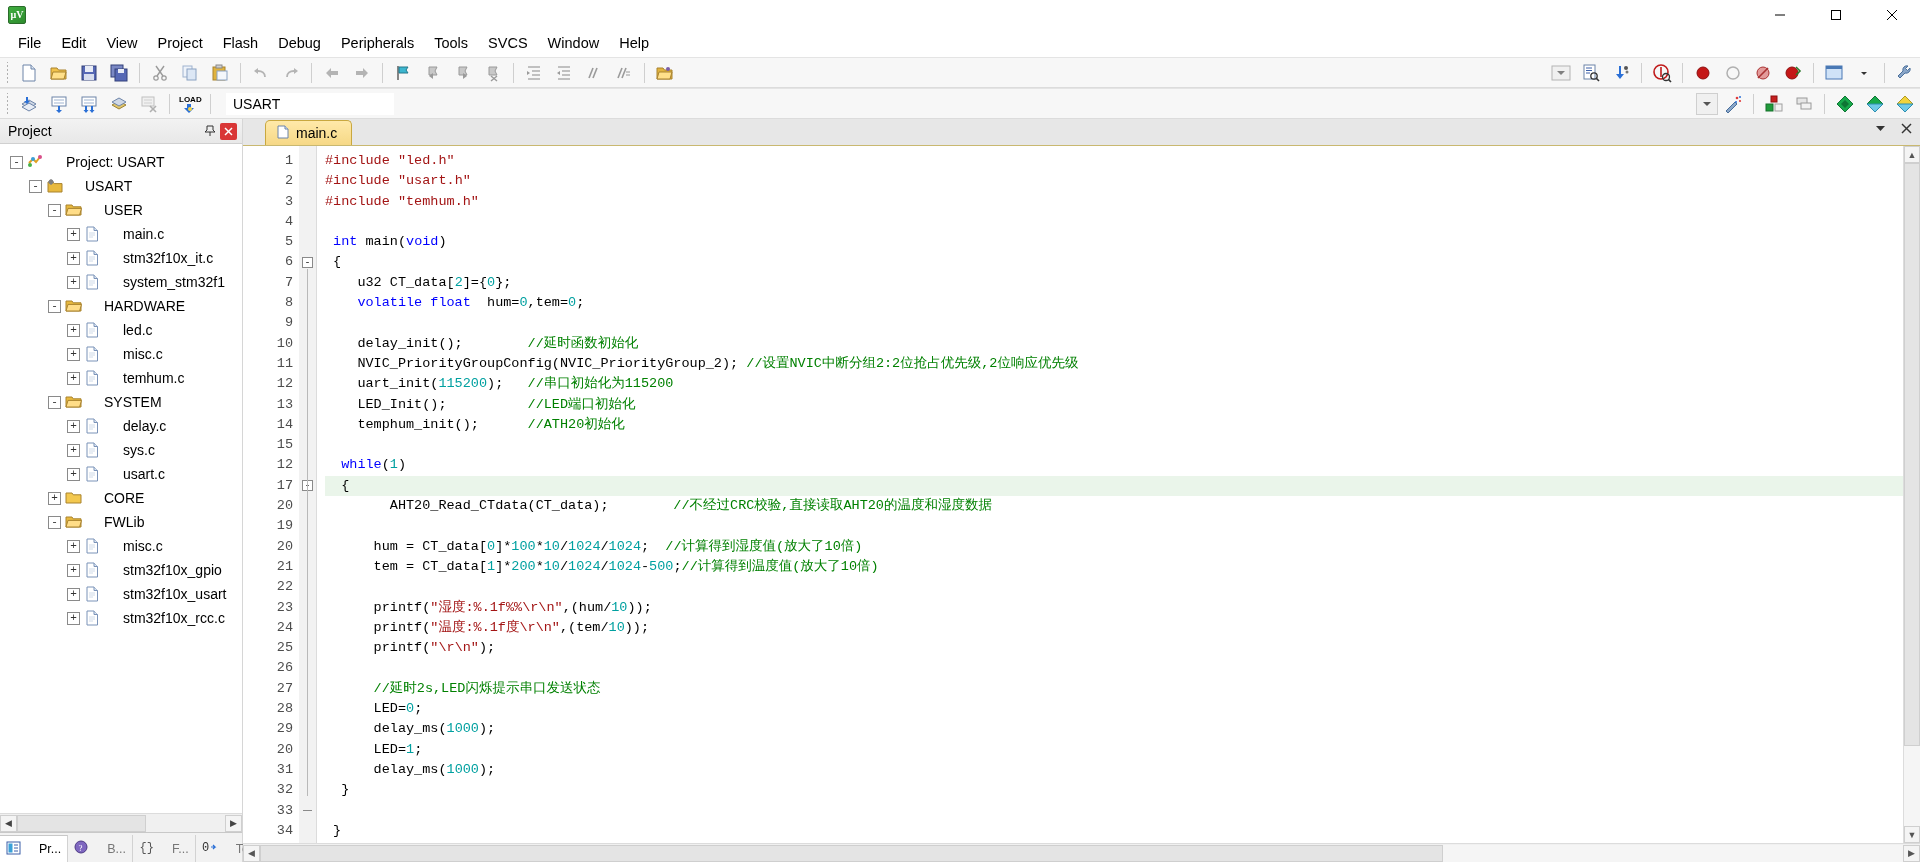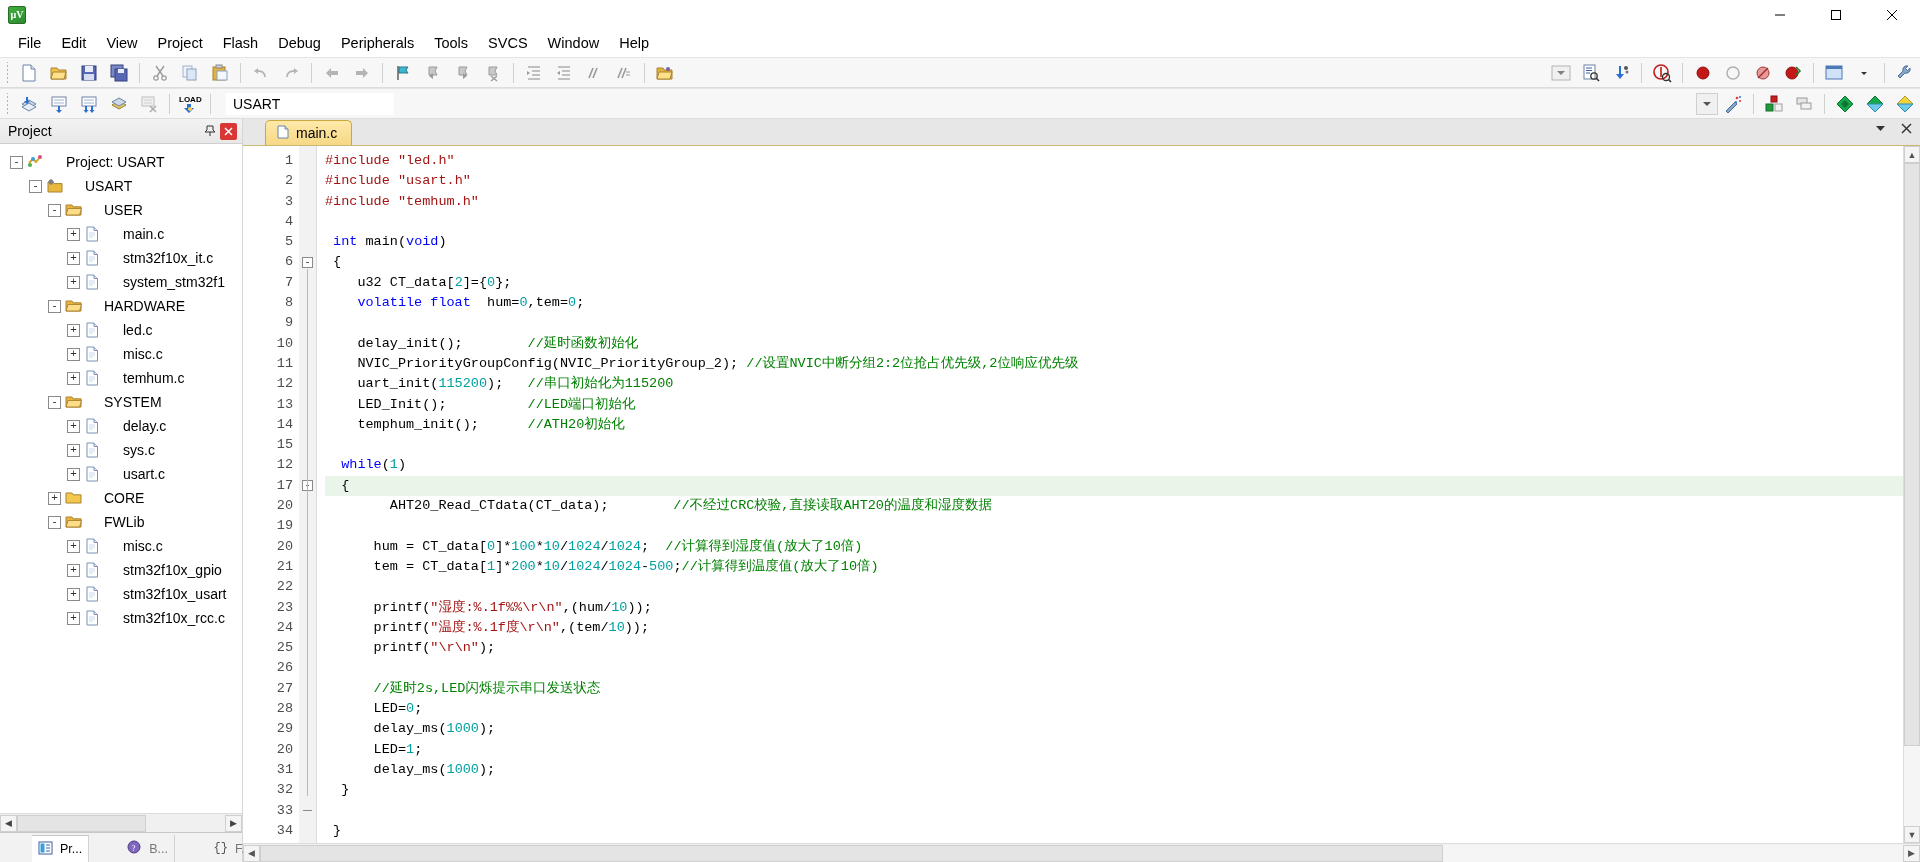--- a/index.html
+++ b/index.html
@@ -114,22 +114,22 @@
     width:17px; height:17px; border:1px solid #cfcfcf; background:#f4f4f4;
     display:flex; align-items:center; justify-content:center; font-size:9px; color:#444;
   }
   .hs-track { flex:1; height:17px; background:#f0f0f0; position:relative; }
   .hs-thumb { position:absolute; left:0; top:0; height:17px; width:62%; background:#e4e4e4; border:1px solid #cfcfcf; }
   .panel-tabs {
     height: 30px; display:flex; align-items:flex-end;
     background:#f2f2f2; border-top:1px solid #c8c8c8;
   }
   .ptab {
-    display:flex; align-items:center; gap:7px; height:27px; padding:13px 6px;
-    font-size: 12.5px; color:#777; border-right:1px solid #d2d2d2;margin-left:32px;
+    display:flex; align-items:center; gap:18px; height:27px; padding:13px 6px;
+    font-size: 12.5px; color:#777; border-right:1px solid #d2d2d2;
   }
   .ptab.active { background:#fff; color:#000; border-top:1px solid #c8c8c8; }
 
   
   .editor-area { flex:1; display:flex; flex-direction:column; min-width:0; background:#fff; }
   .tabstrip {
     height: 27px; min-height:27px; display:flex; align-items:flex-end;
     background: #e7e7e7; border-bottom:1px solid #c9b870; position:relative;
   }
   .etab {

